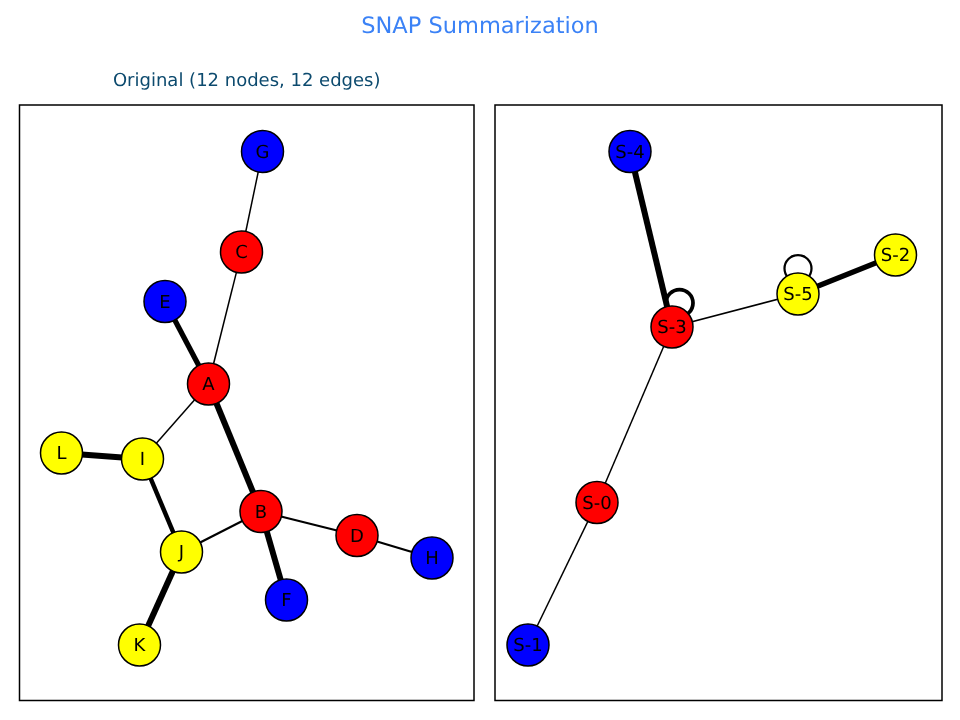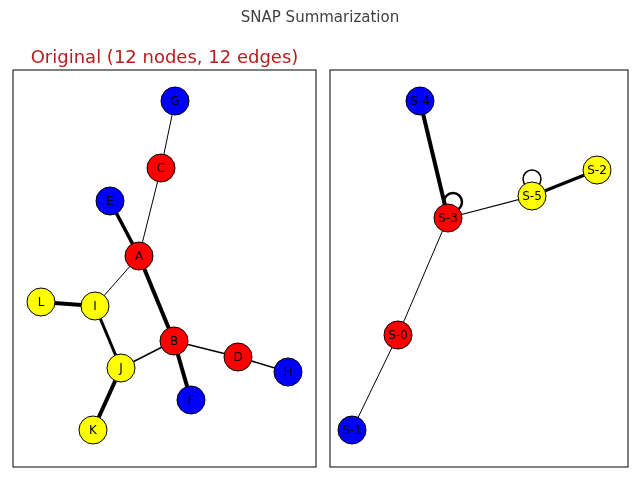--- a/index.html
+++ b/index.html
@@ -15,28 +15,28 @@
     background: #ffffff;
     overflow: hidden;
   }
   .fig-title {
     position: absolute;
     top: 8px;
     left: 0;
     width: 640px;
     text-align: center;
     font-size: 15px;
-    color: #404040;
+    color: #3b82f6;
   }
   .panel-title {
     position: absolute;
     top: 46px;
     text-align: center;
-    font-size: 18px;
-    color: #b91c1c;
+    font-size: 12px;
+    color: #0c4a6e;
     white-space: nowrap;
   }
   .panel-title.left { left: 13px; width: 303px; }
   .panel-title.right { left: 330px; width: 298px; }
   #graph-svg {
     position: absolute;
     top: 0;
     left: 0;
   }
 </style>

